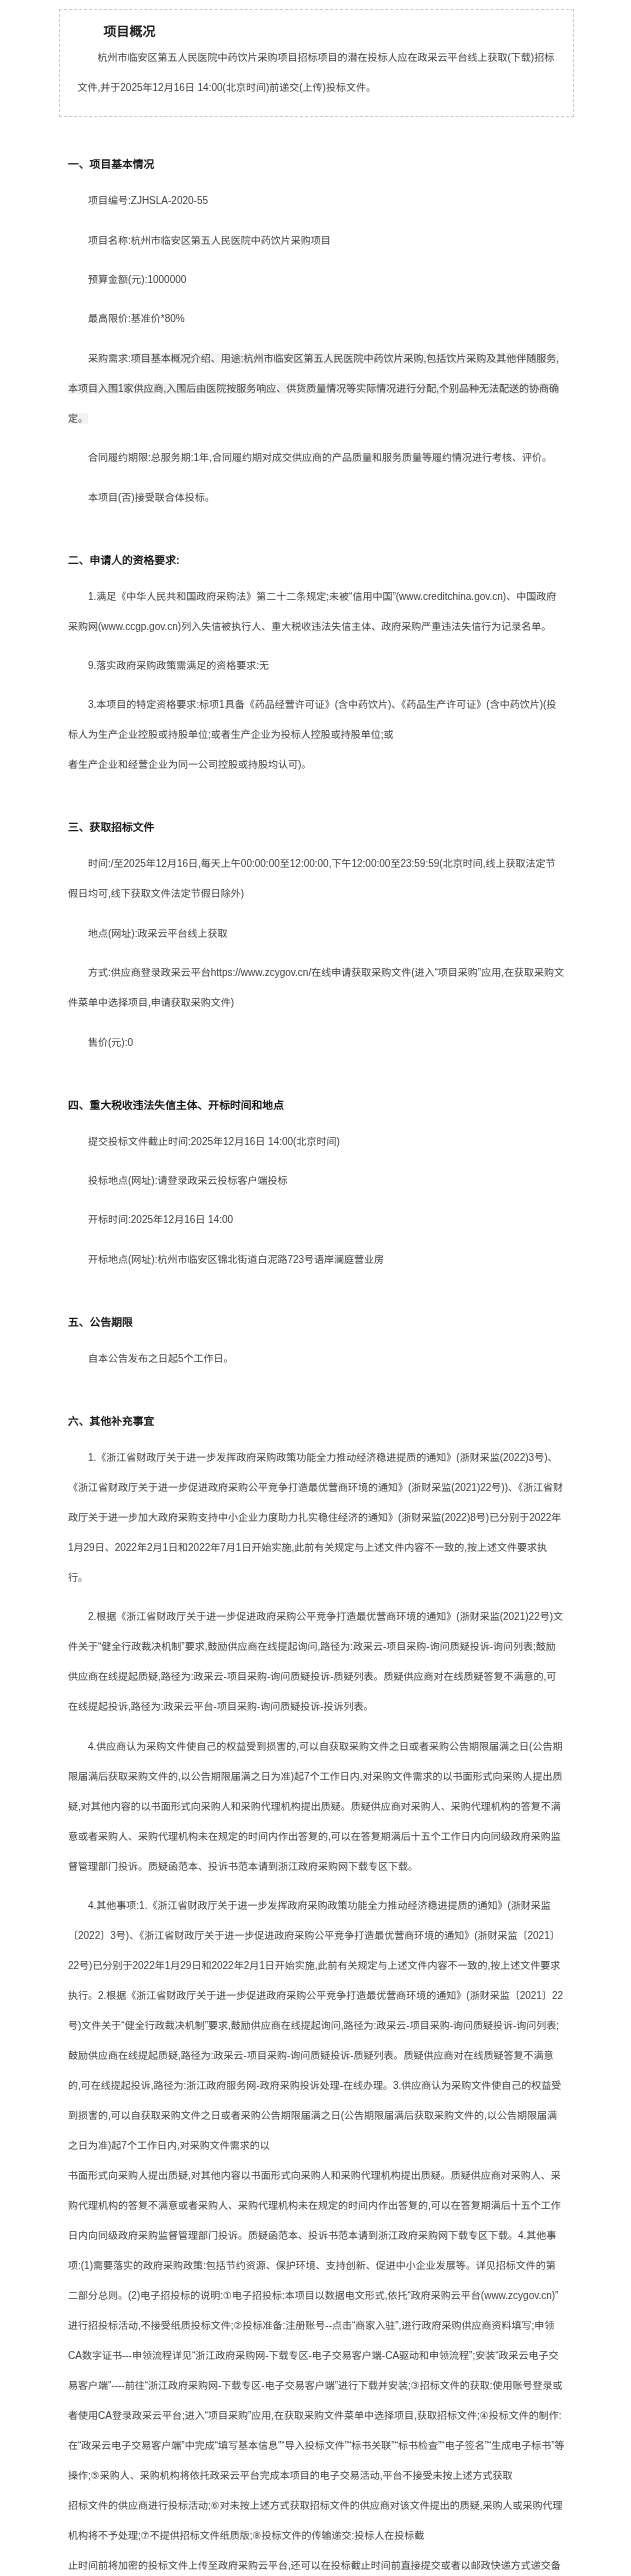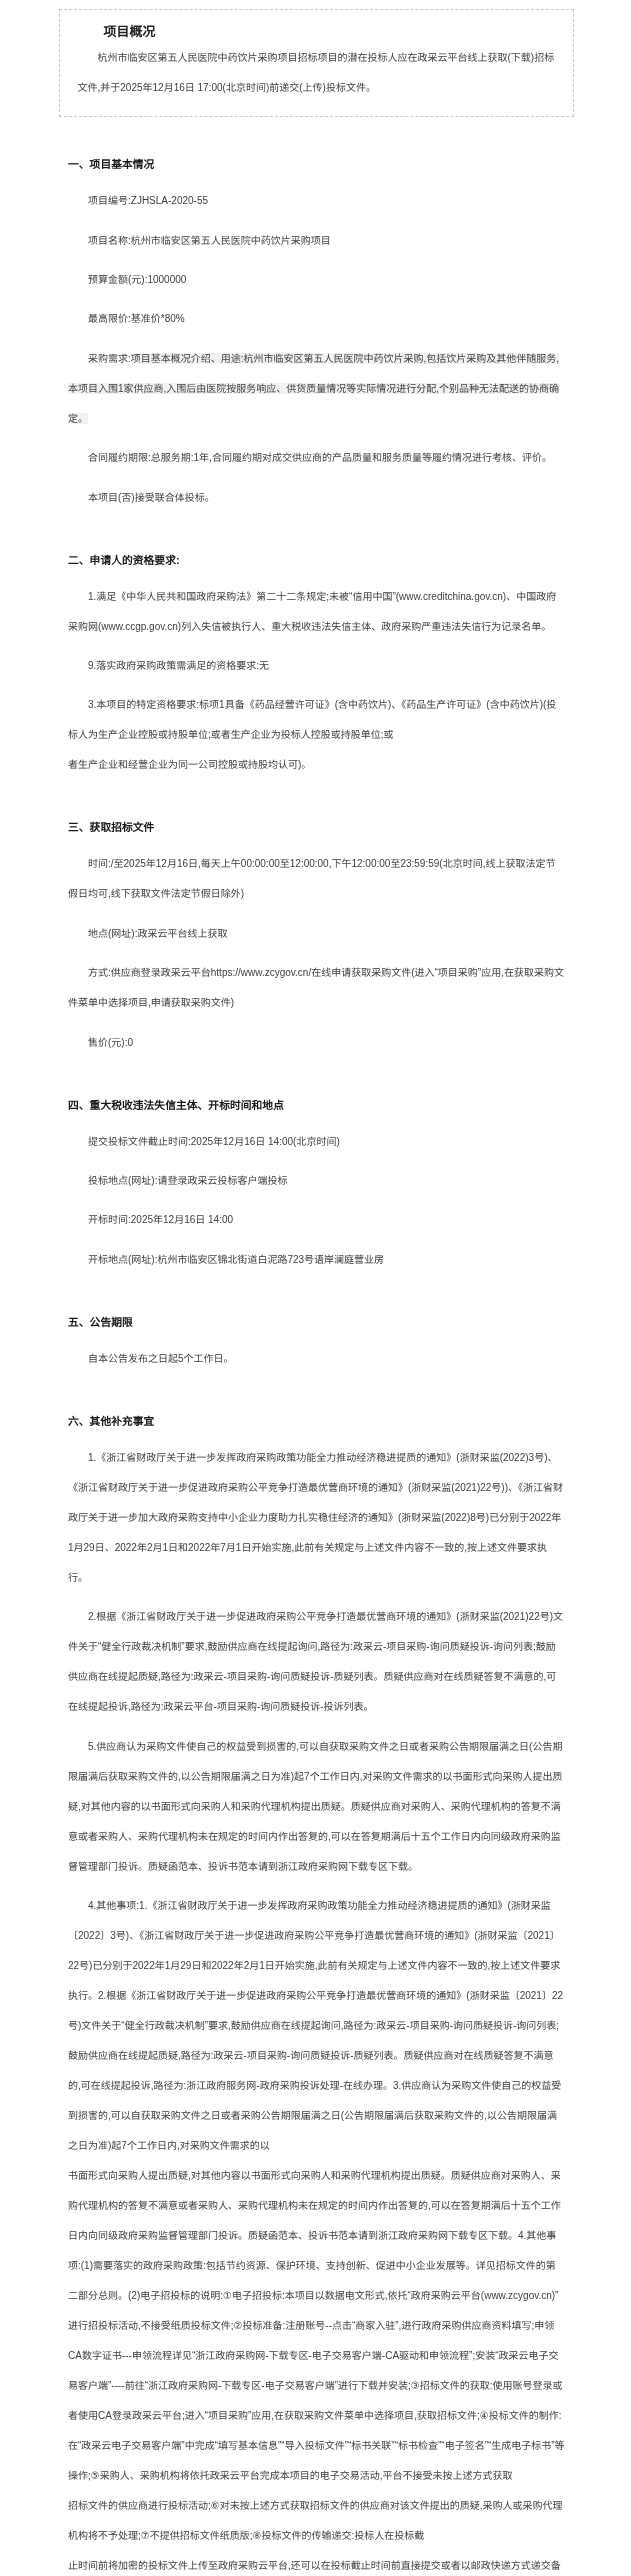--- a/index.html
+++ b/index.html
@@ -54,21 +54,21 @@
     background: #f2f2f2;
   }
 </style>
 </head>
 <body>
 
 <div class="page">
 
   <div class="overview-box">
     <div class="overview-title">项目概况</div>
-    <p class="overview-body">杭州市临安区第五人民医院中药饮片采购项目招标项目的潜在投标人应在政采云平台线上获取(下载)招标文件,并于2025年12月16日 17:00(北京时间)前递交(上传)投标文件。</p>
+    <p class="overview-body">杭州市临安区第五人民医院中药饮片采购项目招标项目的潜在投标人应在政采云平台线上获取(下载)招标文件,并于2025年12月16日 14:00(北京时间)前递交(上传)投标文件。</p>
   </div>
 
   <div>
       <section>
         <h3 class="section-heading">一、项目基本情况</h3>
         <p class="doc-p">项目编号:ZJHSLA-2020-55</p>
         <p class="doc-p">项目名称:杭州市临安区第五人民医院中药饮片采购项目</p>
         <p class="doc-p">预算金额(元):1000000</p>
         <p class="doc-p">最高限价:基准价*80%</p>
         <p class="doc-p"><span>采购需求:</span><span class="hl">项目基本概况介绍、用途:杭州市临安区第五人民医院中药饮片采购,包括饮片采购及其他伴随服务,本项目入围1家供应商,入围后由医院按服务响应、供货质量情况等实际情况进行分配,个别品种无法配送的协商确定。</span></p>
@@ -97,21 +97,21 @@
         <p class="doc-p">开标地点(网址):杭州市临安区锦北街道白泥路723号语岸澜庭营业房</p>
       </section>
       <section>
         <h3 class="section-heading">五、公告期限</h3>
         <p class="doc-p">自本公告发布之日起5个工作日。</p>
       </section>
       <section>
         <h3 class="section-heading">六、其他补充事宜</h3>
         <p class="doc-p">1.《浙江省财政厅关于进一步发挥政府采购政策功能全力推动经济稳进提质的通知》(浙财采监(2022)3号)、《浙江省财政厅关于进一步促进政府采购公平竞争打造最优营商环境的通知》(浙财采监(2021)22号))、《浙江省财政厅关于进一步加大政府采购支持中小企业力度助力扎实稳住经济的通知》(浙财采监(2022)8号)已分别于2022年1月29日、2022年2月1日和2022年7月1日开始实施,此前有关规定与上述文件内容不一致的,按上述文件要求执行。</p>
         <p class="doc-p">2.根据《浙江省财政厅关于进一步促进政府采购公平竞争打造最优营商环境的通知》(浙财采监(2021)22号)文件关于“健全行政裁决机制”要求,鼓励供应商在线提起询问,路径为:政采云-项目采购-询问质疑投诉-询问列表;鼓励供应商在线提起质疑,路径为:政采云-项目采购-询问质疑投诉-质疑列表。质疑供应商对在线质疑答复不满意的,可在线提起投诉,路径为:政采云平台-项目采购-询问质疑投诉-投诉列表。</p>
-        <p class="doc-p">5.供应商认为采购文件使自己的权益受到损害的,可以自获取采购文件之日或者采购公告期限届满之日(公告期限届满后获取采购文件的,以公告期限届满之日为准)起7个工作日内,对采购文件需求的以书面形式向采购人提出质疑,对其他内容的以书面形式向采购人和采购代理机构提出质疑。质疑供应商对采购人、采购代理机构的答复不满意或者采购人、采购代理机构未在规定的时间内作出答复的,可以在答复期满后十五个工作日内向同级政府采购监督管理部门投诉。质疑函范本、投诉书范本请到浙江政府采购网下载专区下载。</p>
+        <p class="doc-p">4.供应商认为采购文件使自己的权益受到损害的,可以自获取采购文件之日或者采购公告期限届满之日(公告期限届满后获取采购文件的,以公告期限届满之日为准)起7个工作日内,对采购文件需求的以书面形式向采购人提出质疑,对其他内容的以书面形式向采购人和采购代理机构提出质疑。质疑供应商对采购人、采购代理机构的答复不满意或者采购人、采购代理机构未在规定的时间内作出答复的,可以在答复期满后十五个工作日内向同级政府采购监督管理部门投诉。质疑函范本、投诉书范本请到浙江政府采购网下载专区下载。</p>
         <p class="doc-p">4.其他事项:1.《浙江省财政厅关于进一步发挥政府采购政策功能全力推动经济稳进提质的通知》(浙财采监〔2022〕3号)、《浙江省财政厅关于进一步促进政府采购公平竞争打造最优营商环境的通知》(浙财采监〔2021〕22号)已分别于2022年1月29日和2022年2月1日开始实施,此前有关规定与上述文件内容不一致的,按上述文件要求执行。2.根据《浙江省财政厅关于进一步促进政府采购公平竞争打造最优营商环境的通知》(浙财采监〔2021〕22号)文件关于“健全行政裁决机制”要求,鼓励供应商在线提起询问,路径为:政采云-项目采购-询问质疑投诉-询问列表;鼓励供应商在线提起质疑,路径为:政采云-项目采购-询问质疑投诉-质疑列表。质疑供应商对在线质疑答复不满意的,可在线提起投诉,路径为:浙江政府服务网-政府采购投诉处理-在线办理。3.供应商认为采购文件使自己的权益受到损害的,可以自获取采购文件之日或者采购公告期限届满之日(公告期限届满后获取采购文件的,以公告期限届满之日为准)起7个工作日内,对采购文件需求的以
 书面形式向采购人提出质疑,对其他内容以书面形式向采购人和采购代理机构提出质疑。质疑供应商对采购人、采购代理机构的答复不满意或者采购人、采购代理机构未在规定的时间内作出答复的,可以在答复期满后十五个工作日内向同级政府采购监督管理部门投诉。质疑函范本、投诉书范本请到浙江政府采购网下载专区下载。4.其他事项:(1)需要落实的政府采购政策:包括节约资源、保护环境、支持创新、促进中小企业发展等。详见招标文件的第二部分总则。(2)电子招投标的说明:①电子招投标:本项目以数据电文形式,依托“政府采购云平台(www.zcygov.cn)”进行招投标活动,不接受纸质投标文件;②投标准备:注册账号--点击“商家入驻”,进行政府采购供应商资料填写;申领CA数字证书---申领流程详见“浙江政府采购网-下载专区-电子交易客户端-CA驱动和申领流程”;安装“政采云电子交易客户端”----前往“浙江政府采购网-下载专区-电子交易客户端”进行下载并安装;③招标文件的获取:使用账号登录或者使用CA登录政采云平台;进入“项目采购”应用,在获取采购文件菜单中选择项目,获取招标文件;④投标文件的制作:在“政采云电子交易客户端”中完成“填写基本信息”“导入投标文件”“标书关联”“标书检查”“电子签名”“生成电子标书”等操作;⑤采购人、采购机构将依托政采云平台完成本项目的电子交易活动,平台不接受未按上述方式获取
 招标文件的供应商进行投标活动;⑥对未按上述方式获取招标文件的供应商对该文件提出的质疑,采购人或采购代理机构将不予处理;⑦不提供招标文件纸质版;⑧投标文件的传输递交:投标人在投标截
 止时间前将加密的投标文件上传至政府采购云平台,还可以在投标截止时间前直接提交或者以邮政快递方式递交备份投标文件1份。备份投标文件的制作、存储、密封详见招标文件第二部分第15点—“备份投标文件”;
 ⑨投标文件的解密:投标人按照平台提示和招标文件的规定在半小时内完成在线解密。通过“政府采购云平台”上传递交的投标文件无法按时解密,投标供应商递交了备份投标文件的,以备份投标文件为依据,否则视为投标文件撤回。通过“政府采购云平台”上传递交的投标文件已按时解密的,备份投标文件自动失效。投标人仅提交备份投标文件,没有在电子交易平台传输递交投标文件的,投标无效;⑩具体操作指南:详见政采云平台“服务中心-帮助文档-项目采购-操作流程-电子招投标-政府采购项目电子交易管理操作指南-供应商”。</p>
       </section>
     </div>
 
 </div>
 

